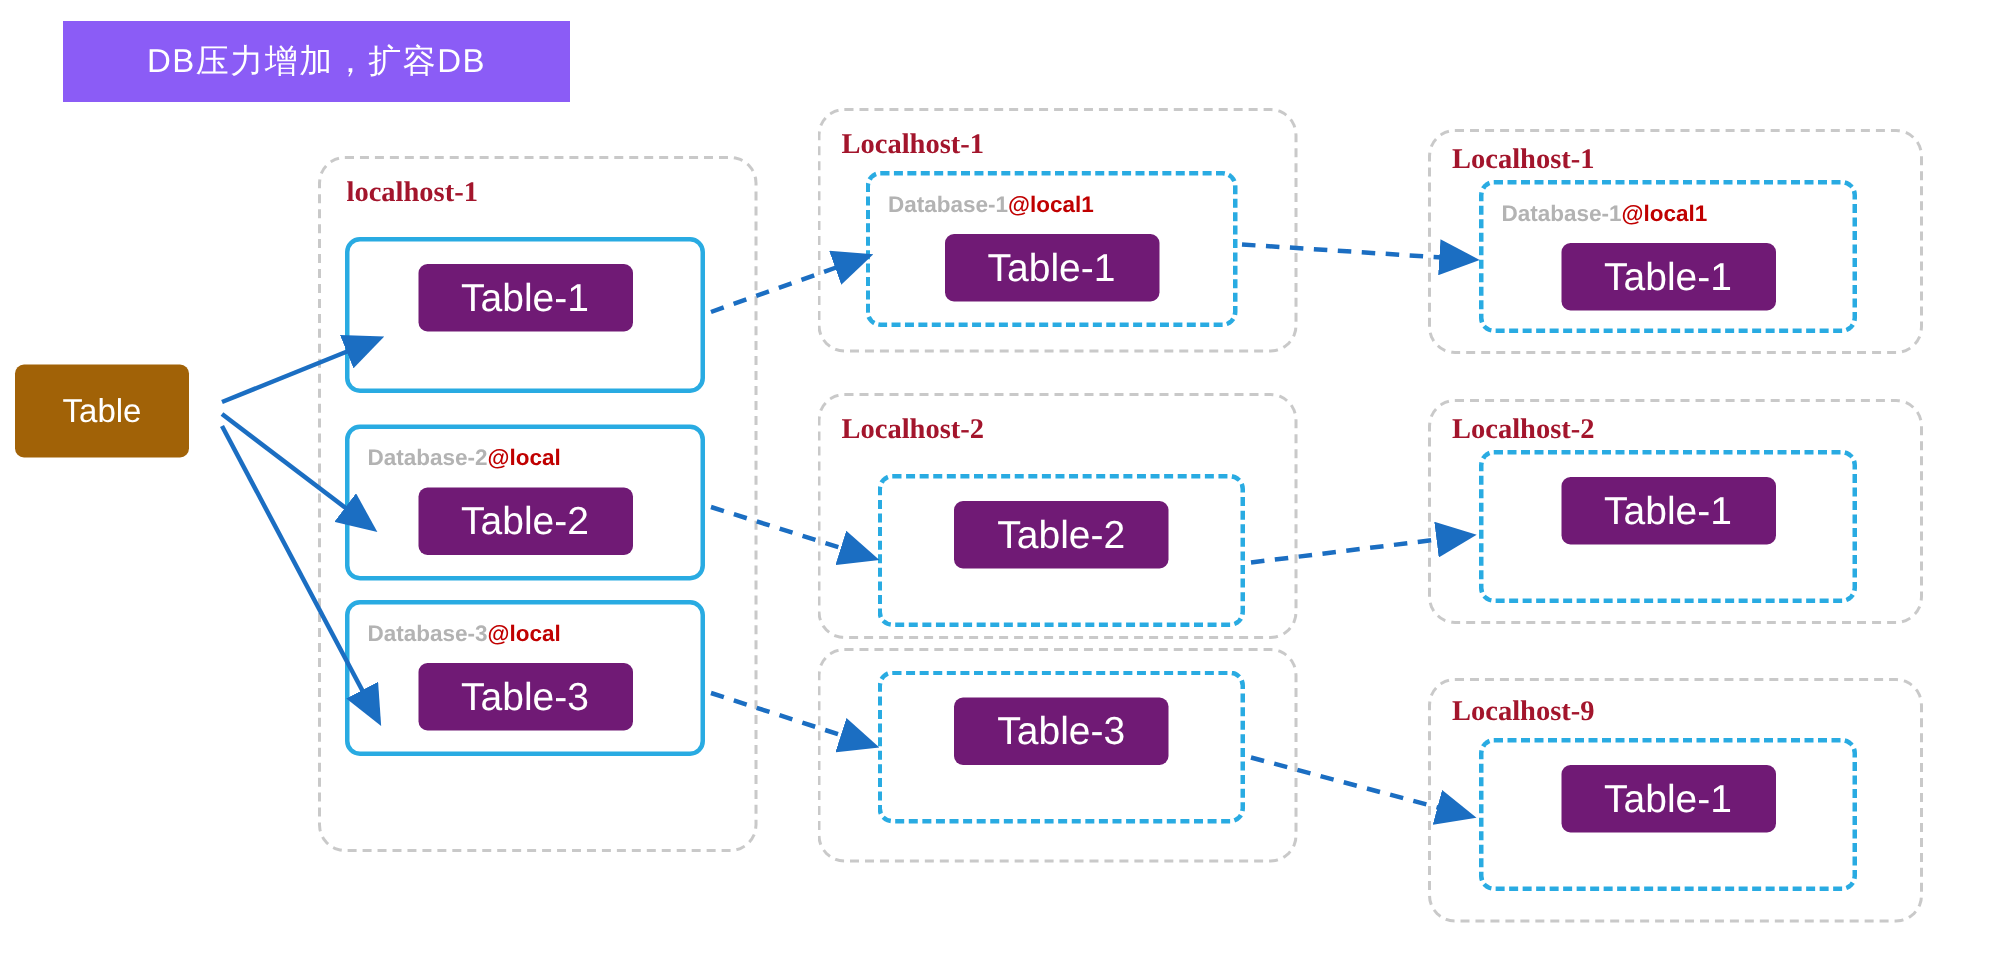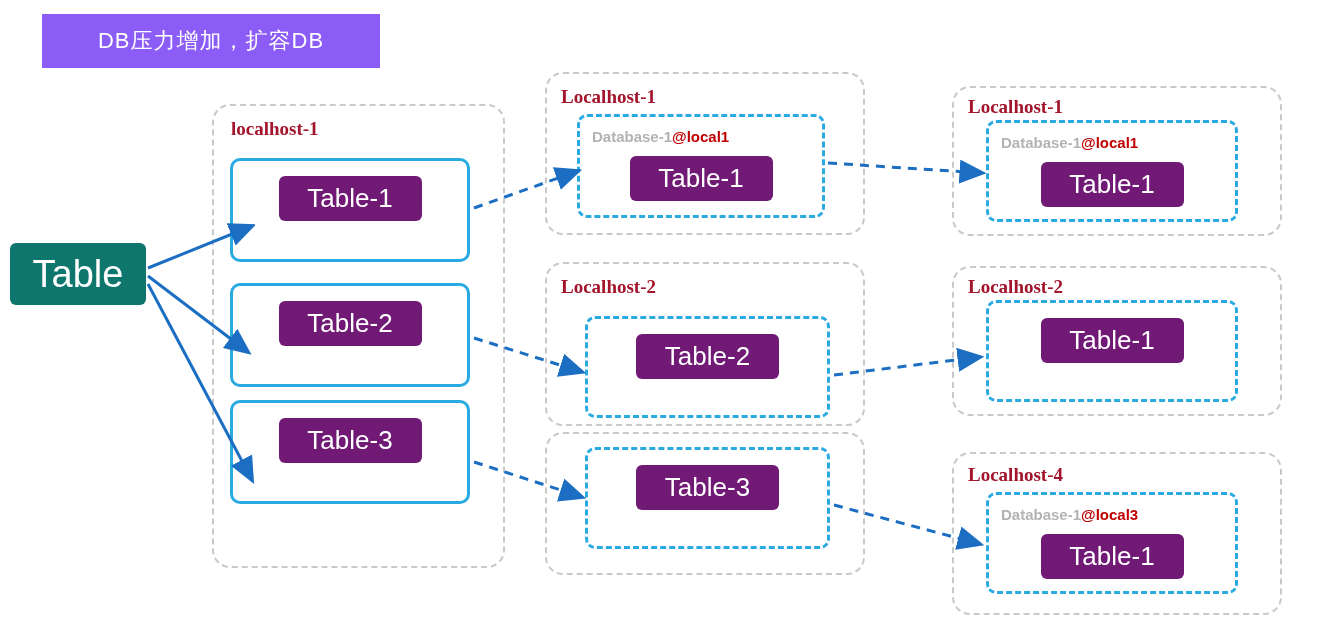--- a/index.html
+++ b/index.html
@@ -7,22 +7,22 @@
   body { font-family:"Liberation Sans", sans-serif; }
   .canvas { position:relative; width:1328px; height:641px; background:#ffffff; overflow:hidden; }
 
   .banner {
     position:absolute; left:42px; top:14px; width:338px; height:54px;
     background:#8b5cf6; color:#ffffff; font-size:22px;
     display:flex; align-items:center; justify-content:center; letter-spacing:1px;
   }
 
   .source-table {
-    position:absolute; left:10px; top:243px; width:136px; height:62px;
-    background:#0f766e; border-radius:6px; color:#fff; font-size:38px;
+    position:absolute; left:10px; top:243px; width:116px; height:62px;
+    background:#a16207; border-radius:6px; color:#fff; font-size:22px;
     display:flex; align-items:center; justify-content:center;
   }
 
   .host-box {
     position:absolute; border:2px dashed #c9c9c9; border-radius:18px; background:#fff;
   }
   .host-label {
     position:absolute; font-size:19px; font-weight:bold; color:#a3152c; white-space:nowrap;font-family:Liberation Serif, serif;
   }
 
@@ -54,24 +54,26 @@
   <div class="source-table">Table</div>
 
   <div class="host-box" style="left:212px;top:104px;width:293px;height:464px"></div>
   <div class="host-label" style="left:231px;top:118px">localhost-1</div>
 
   <div class="db-box solid" style="left:230px;top:158px;width:240px;height:104px">
     <div class="table-chip">Table-1</div>
   </div>
 
   <div class="db-box solid" style="left:230px;top:283px;width:240px;height:104px">
+    <div class="db-label"><span class="db-name">Database-2</span><span class="db-at">@local</span></div>
     <div class="table-chip">Table-2</div>
   </div>
 
   <div class="db-box solid" style="left:230px;top:400px;width:240px;height:104px">
+    <div class="db-label"><span class="db-name">Database-3</span><span class="db-at">@local</span></div>
     <div class="table-chip">Table-3</div>
   </div>
 
   <div class="host-box" style="left:545px;top:72px;width:320px;height:163px"></div>
   <div class="host-label" style="left:561px;top:86px">Localhost-1</div>
   <div class="db-box dashed" style="left:577px;top:114px;width:248px;height:104px">
     <div class="db-label"><span class="db-name">Database-1</span><span class="db-at">@local1</span></div>
     <div class="table-chip">Table-1</div>
   </div>
 
@@ -93,23 +95,22 @@
     <div class="table-chip">Table-1</div>
   </div>
 
   <div class="host-box" style="left:952px;top:266px;width:330px;height:150px"></div>
   <div class="host-label" style="left:968px;top:276px">Localhost-2</div>
   <div class="db-box dashed" style="left:986px;top:300px;width:252px;height:102px">
     <div class="table-chip">Table-1</div>
   </div>
 
   <div class="host-box" style="left:952px;top:452px;width:330px;height:163px"></div>
-  <div class="host-label" style="left:968px;top:464px">Localhost-4</div>
+  <div class="host-label" style="left:968px;top:464px">Localhost-9</div>
   <div class="db-box dashed" style="left:986px;top:492px;width:252px;height:102px">
-    <div class="db-label"><span class="db-name">Database-1</span><span class="db-at">@local3</span></div>
     <div class="table-chip">Table-1</div>
   </div>
 
   <svg class="arrows" width="1328" height="641" viewBox="0 0 1328 641">
     <defs>
       <marker id="ah" markerWidth="9" markerHeight="8" refX="7.5" refY="4" orient="auto">
         <polygon points="0 0, 9 4, 0 8" fill="#1b6ec2"></polygon>
       </marker>
     </defs>
 

